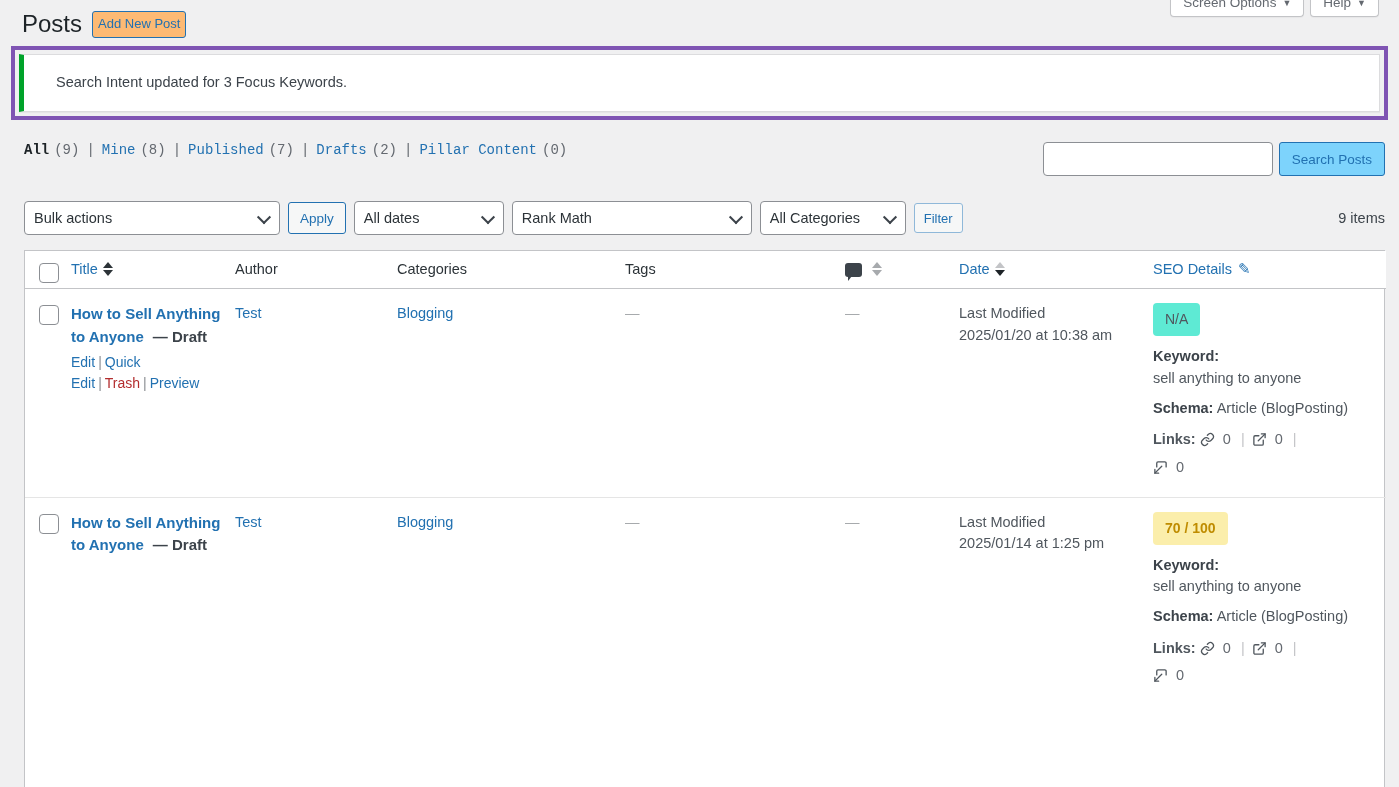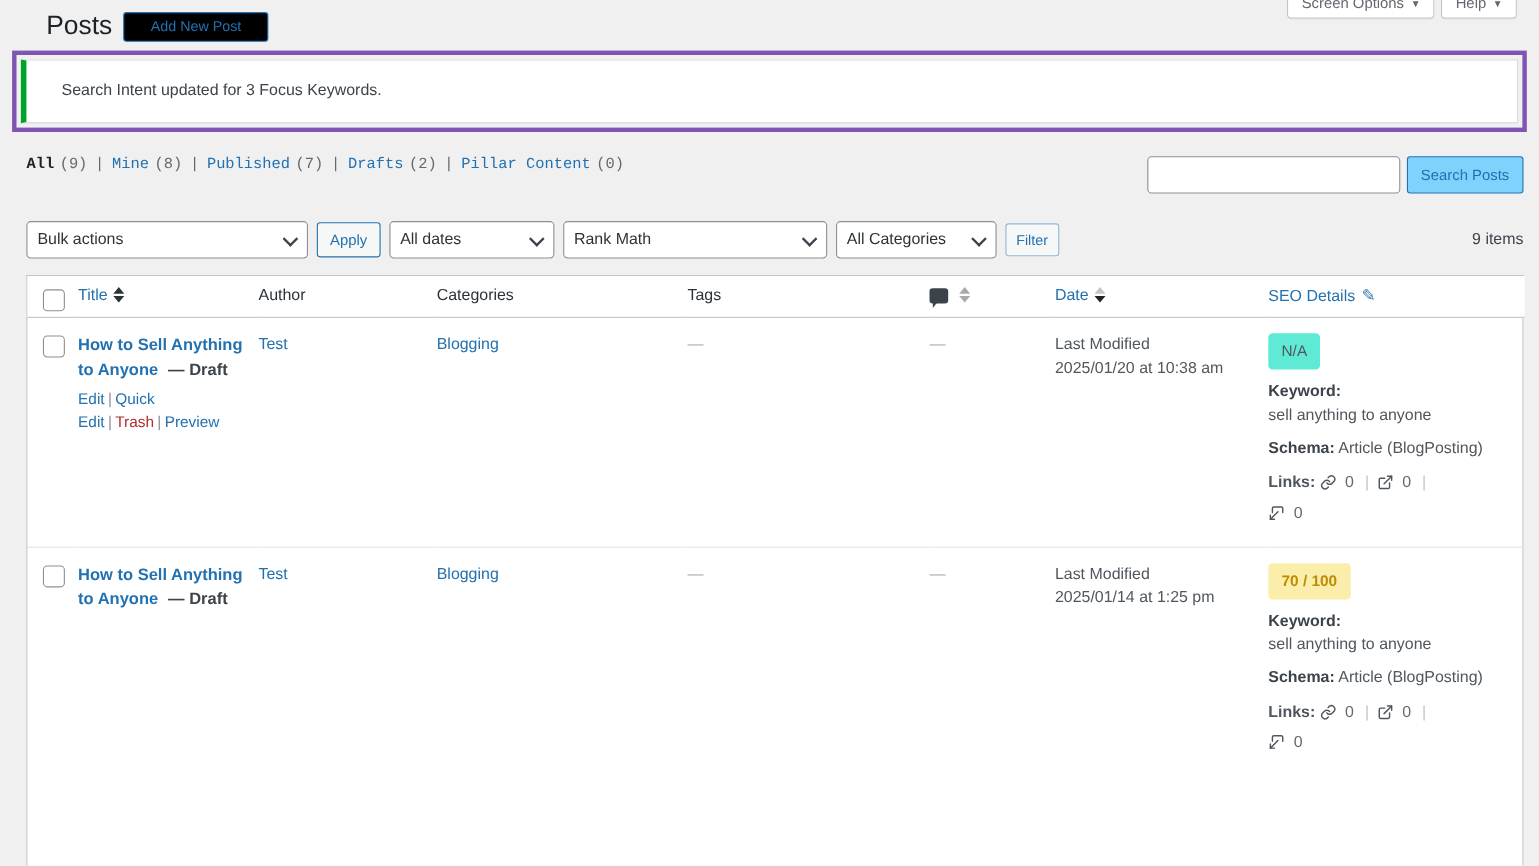--- a/index.html
+++ b/index.html
@@ -30,37 +30,37 @@
     font-size: 13.5px;
     color: #646970;
     display: flex; align-items: center; gap: 6px;
     box-shadow: 0 1px 1px rgba(0,0,0,.04);
   }
   .caret { font-size: 9px; line-height: 1; position: relative; top: 1px; }
 
   
   .head-row {
     position: absolute; top: 8px; left: 22px;
-    display: flex; align-items: center; gap: 10px; margin-left: 20px;
+    display: flex; align-items: center; gap: 10px;
   }
   .page-title {
     font-size: 24px;
     font-weight: 400;
     color: #1d2327;
     line-height: 1.3;
     margin: 0;
     padding: 0 0 2px 0;
   }
   .add-new {
     font-size: 13px;
     color: #2271b1;
-    background: #000000;
+    background: #fdba74;
     border: 1px solid #2271b1;
     border-radius: 3px;
-    padding: 5px 24px 6px;
+    padding: 5px 5px 6px;
     line-height: 1.1;
     cursor: pointer;
     white-space: nowrap;
   }
 
   
   .notice-wrap {
     position: absolute; top: 46px; left: 11px; width: 1377px;
     border: 4px solid #7f54b3;
     padding: 4px;

